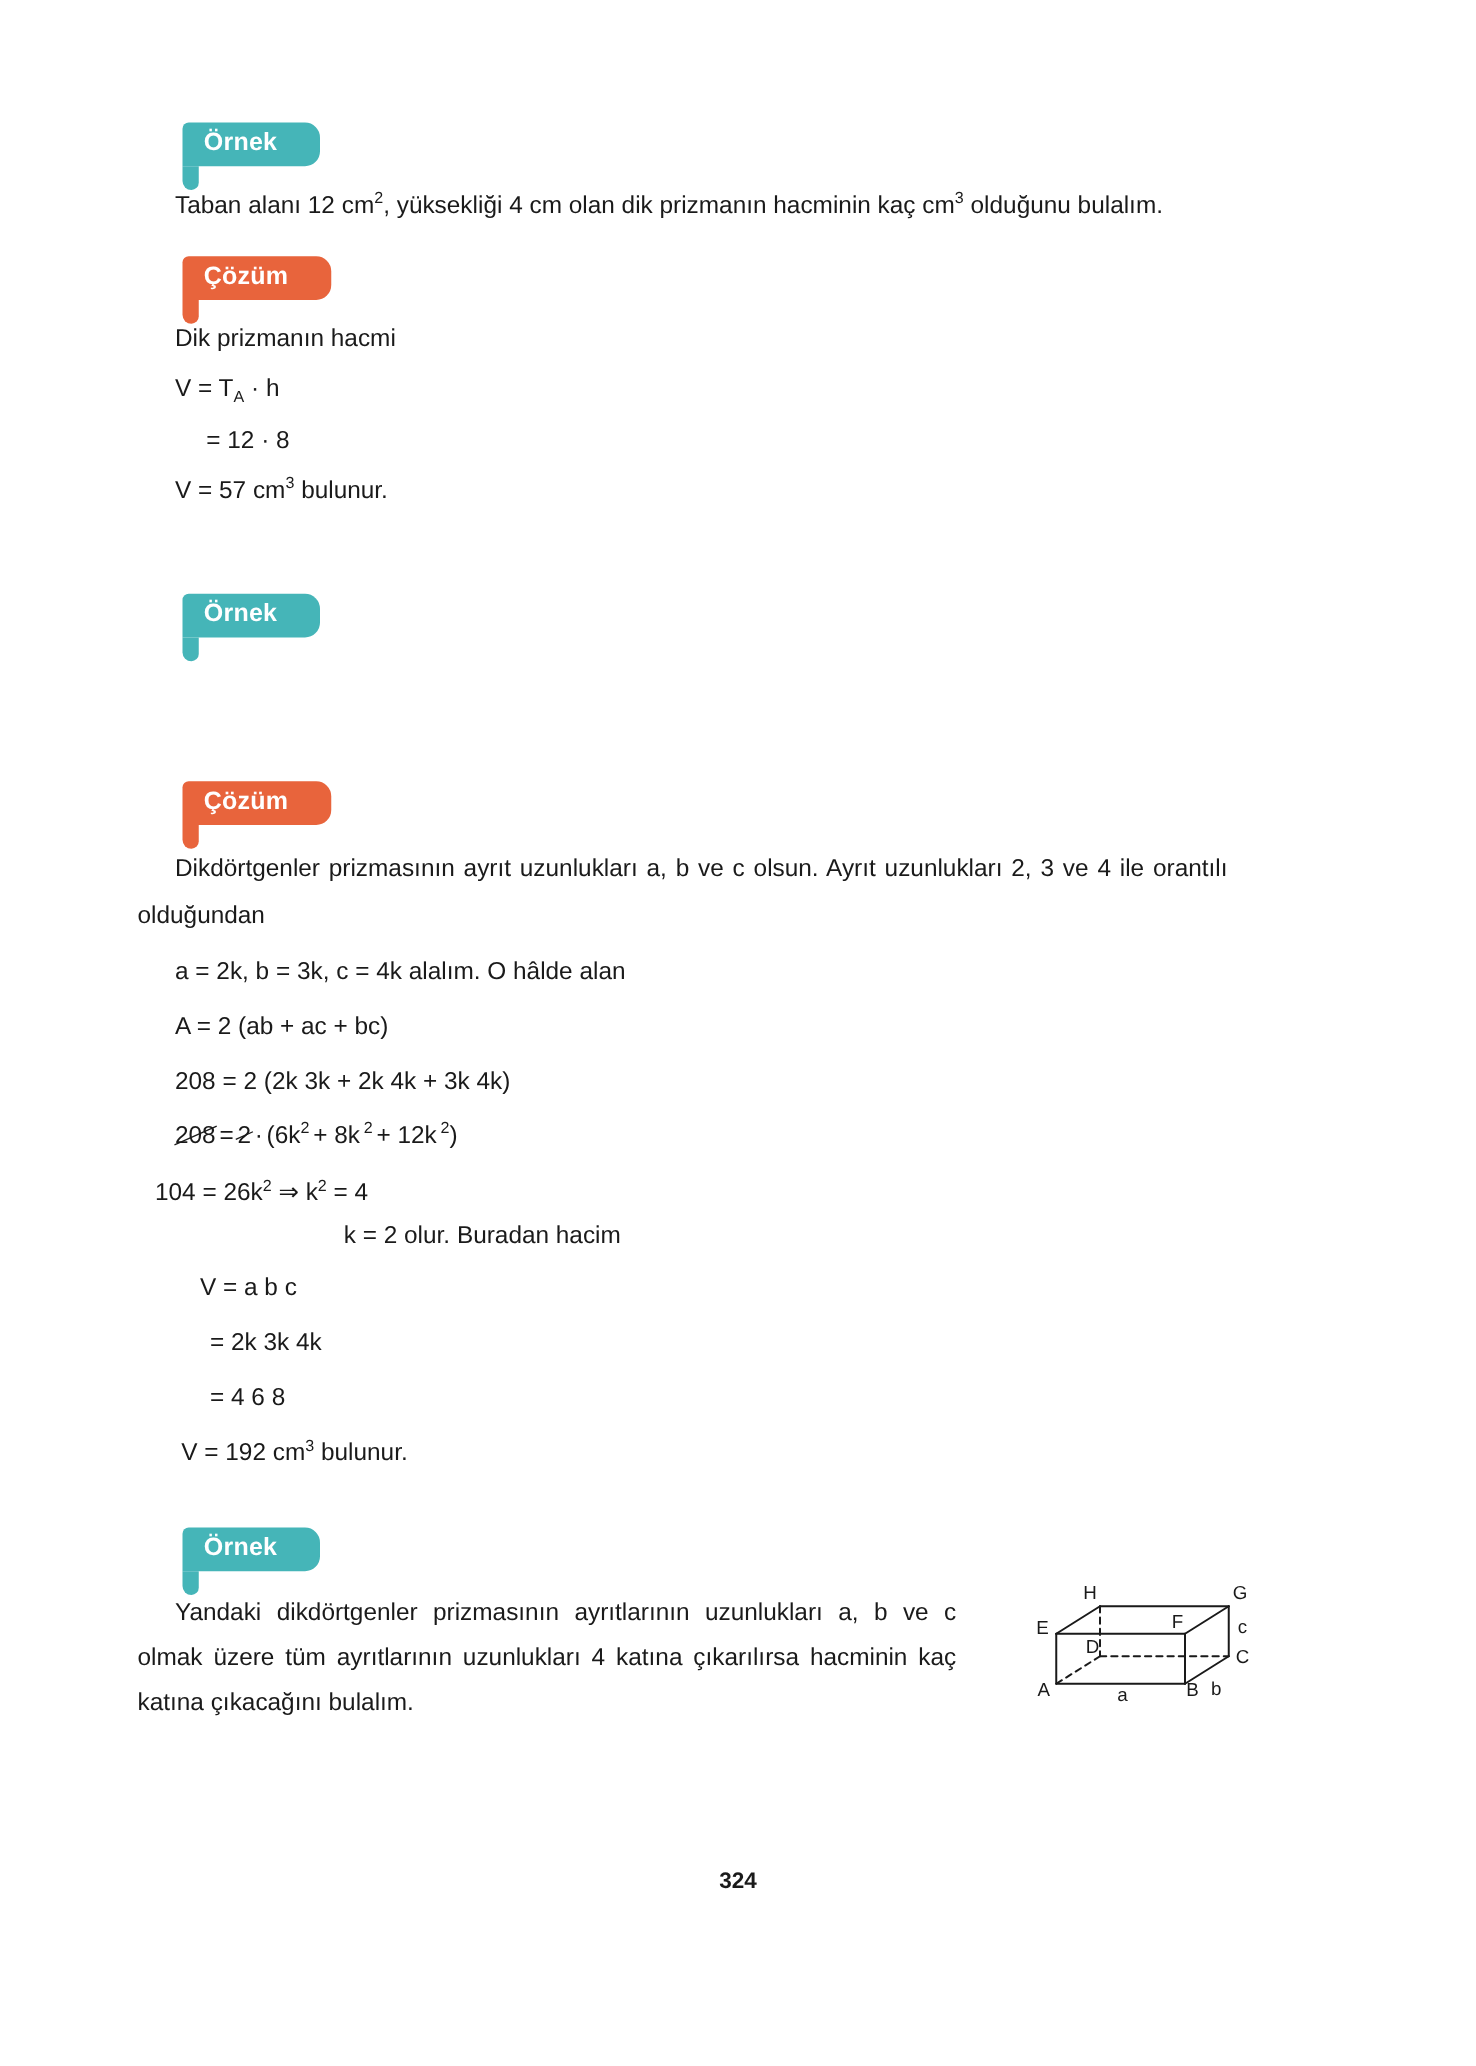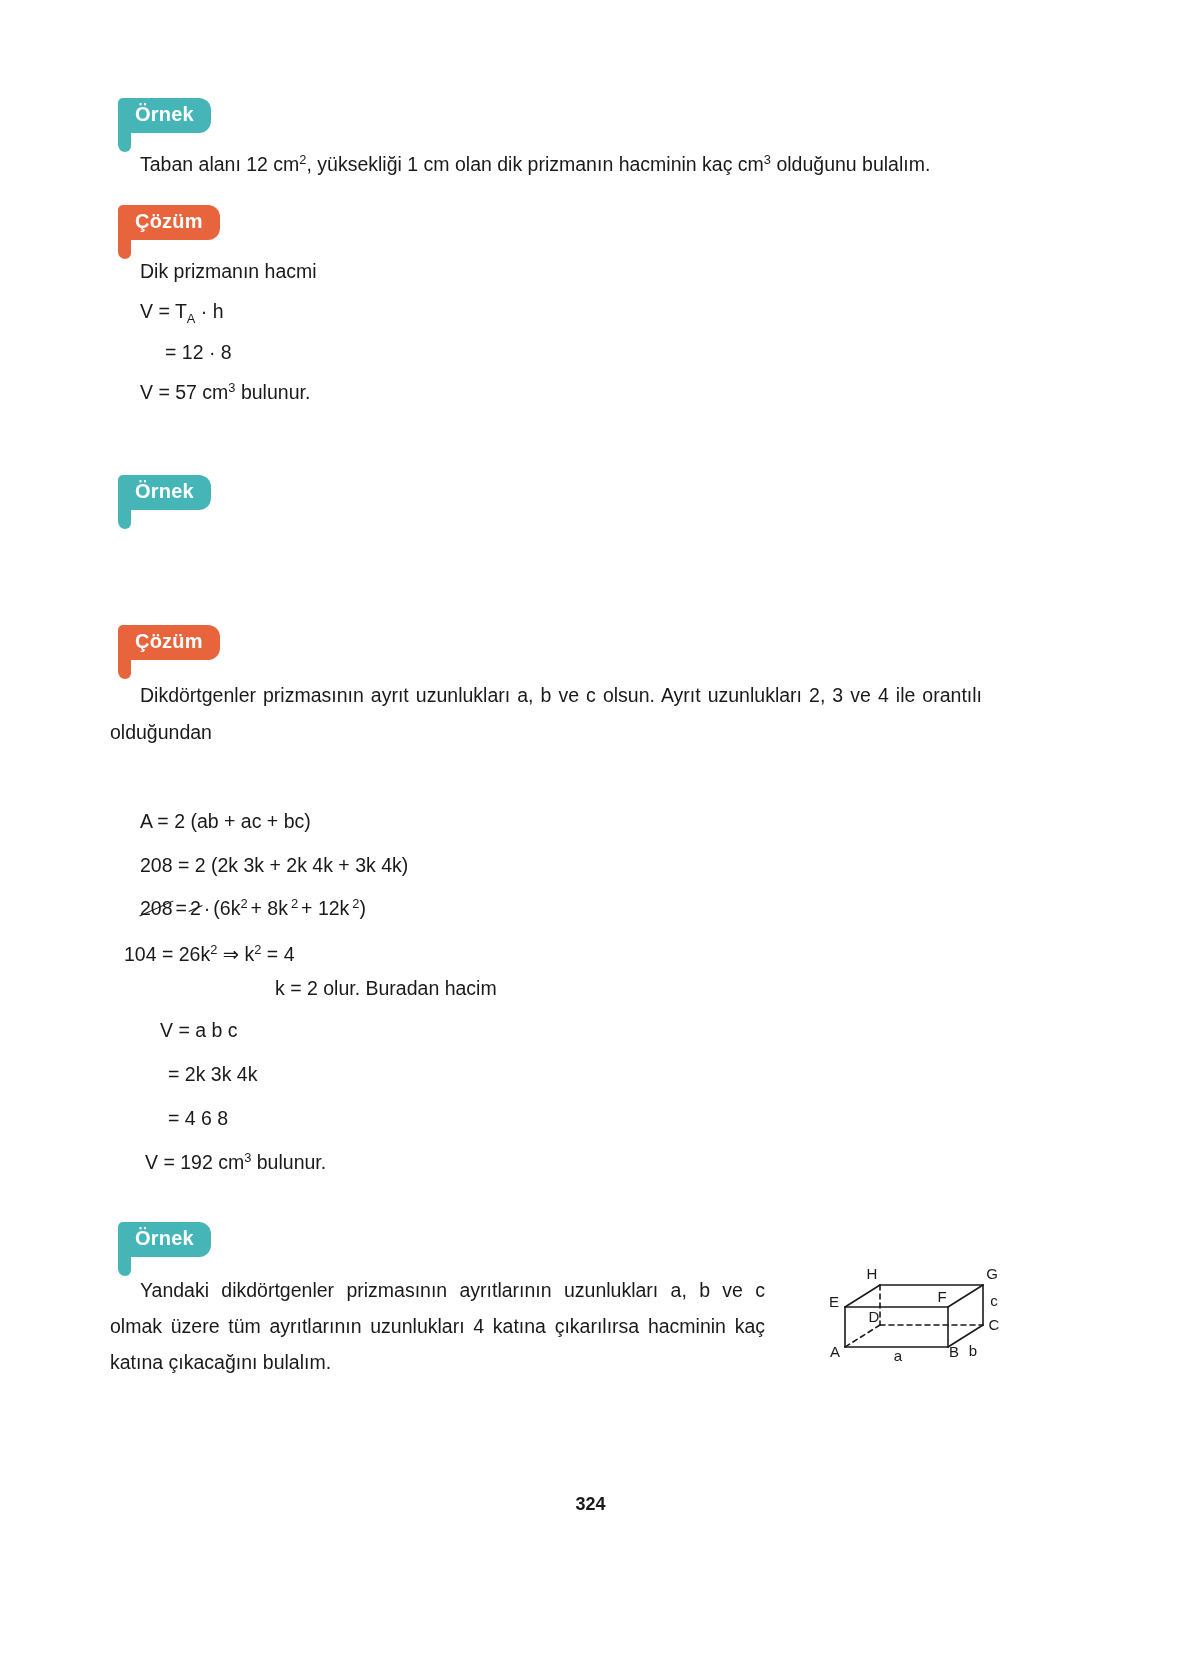--- a/index.html
+++ b/index.html
@@ -21,30 +21,31 @@
   }
 
   
   .badge-wrap {
     position: absolute;
     display: block;
   }
   .badge {
     position: relative;
     display: inline-block;
-    padding: 5px 17px 7px 17px;
+    padding: 5px 34px 7px 17px;
     color: #ffffff;
     font-size: 20px;
     font-weight: bold;
     line-height: 1.15;
     border-top-left-radius: 5px;
     border-top-right-radius: 12px;
     border-bottom-right-radius: 12px;
     border-bottom-left-radius: 0px;
     letter-spacing: 0.2px;
+    margin-left: 28px;
   }
   .badge.teal { background: #45b5b8; }
   .badge.orange { background: #e8643c; }
   
   .badge::after {
     content: "";
     position: absolute;
     left: 0px;
     top: 100%;
     width: 13px;
@@ -125,21 +126,21 @@
 </head>
 <body>
 
 <div class="page">
 
   <div class="badge-wrap" style="left:118px; top:98px;">
     <span class="badge teal">Örnek</span>
   </div>
 
   <div class="para" style="left:140px; top:146px; width:830px;">
-    <span>Taban alanı 12 cm</span><sup>2</sup><span>, yüksekliği 1 cm olan dik prizmanın hacminin kaç cm</span><sup>3</sup><span> olduğunu bulalım.</span>
+    <span>Taban alanı 12 cm</span><sup>2</sup><span>, yüksekliği 4 cm olan dik prizmanın hacminin kaç cm</span><sup>3</sup><span> olduğunu bulalım.</span>
   </div>
 
   <div class="badge-wrap" style="left:118px; top:205px;">
     <span class="badge orange">Çözüm</span>
   </div>
 
   <div class="line" style="left:140px; top:257px;">Dik prizmanın hacmi</div>
 
   <div class="line" style="left:140px; top:297px;">
     <span>V = T</span><sub>A</sub><span> · h</span>
@@ -155,20 +156,21 @@
     <span class="badge teal">Örnek</span>
   </div>
 
 
   <div class="badge-wrap" style="left:118px; top:625px;">
     <span class="badge orange">Çözüm</span>
   </div>
 
   <div class="para indent" style="left:110px; top:677px; width:872px;">Dikdörtgenler prizmasının ayrıt uzunlukları a, b ve c olsun. Ayrıt uzunlukları 2, 3 ve 4 ile orantılı olduğundan</div>
 
+  <div class="line" style="left:140px; top:763px;">a = 2k, b = 3k, c = 4k alalım. O hâlde alan</div>
 
   <div class="line" style="left:140px; top:807px;">A = 2   (ab + ac + bc)</div>
 
   <div class="line" style="left:140px; top:851px;">208 = 2   (2k   3k + 2k   4k + 3k   4k)</div>
 
   <div class="line" style="left:140px; top:894px;">
     <span class="cancel">208</span><span class="op">=</span><span class="cancel">2</span><span class="op">·</span><span>(6k</span><sup>2</sup><span class="op">+ 8k</span><sup>2</sup><span class="op">+ 12k</span><sup>2</sup><span>)</span>
   </div>
 
   <div class="line" style="left:124px; top:940px;">

